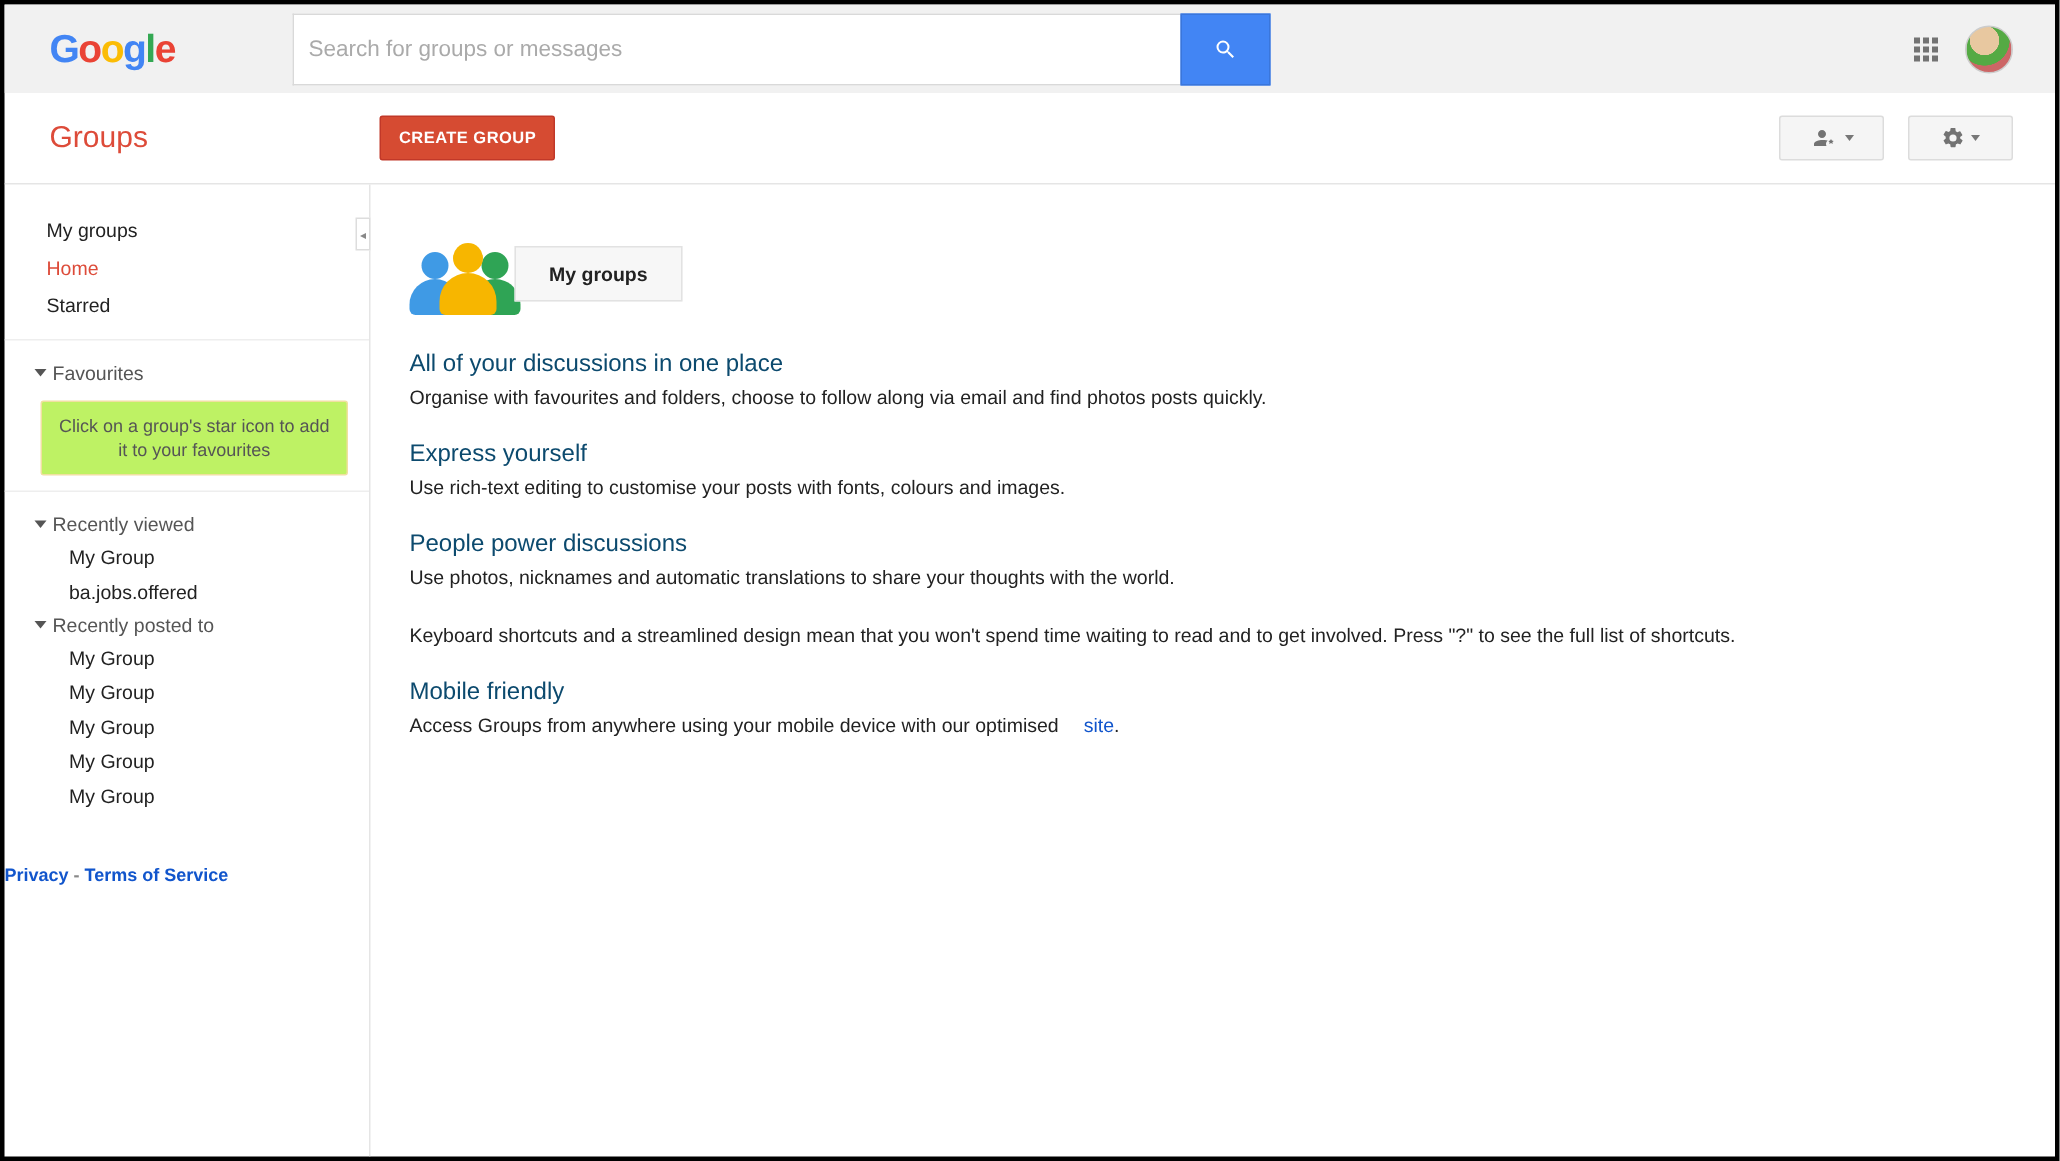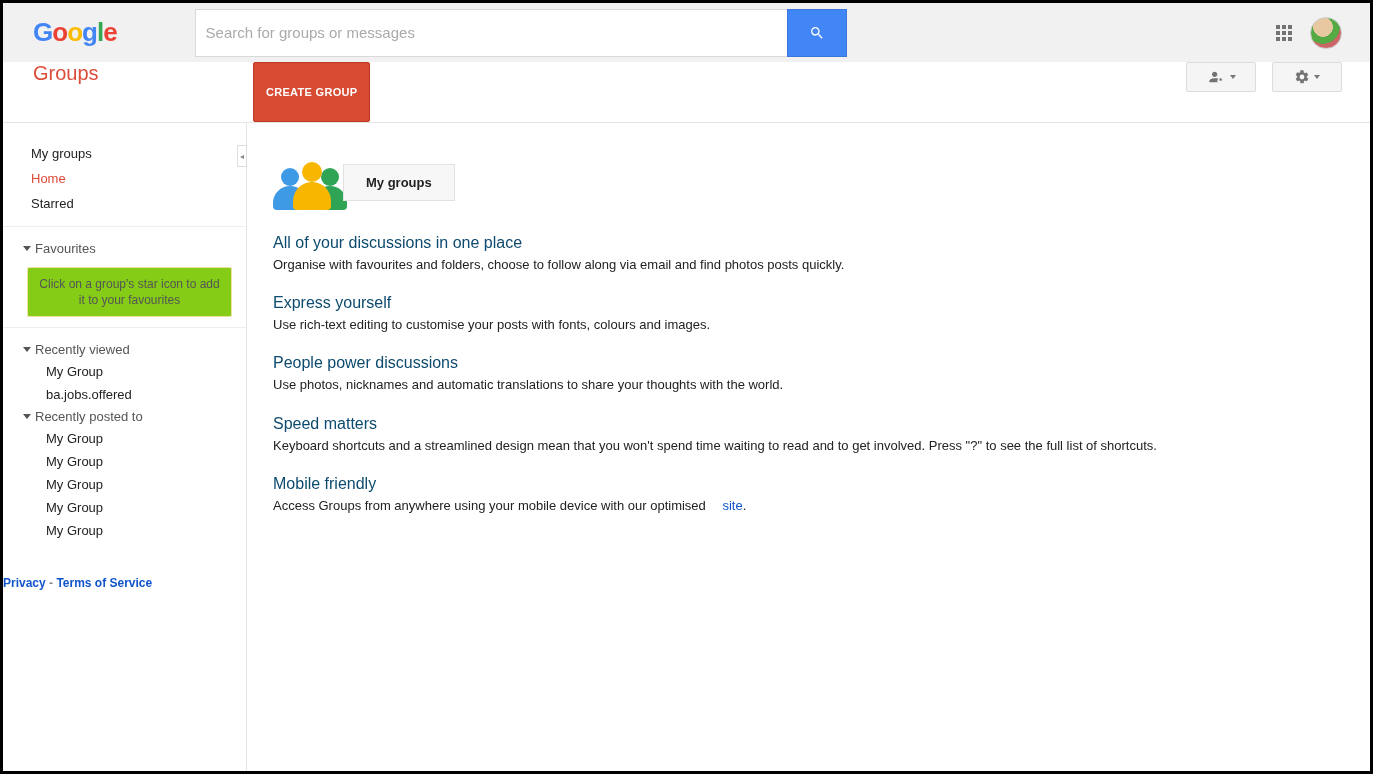--- a/index.html
+++ b/index.html
@@ -83,20 +83,21 @@
   background: radial-gradient(circle at 40% 30%, #e8c8a0 35%, #5a4 36%, #5a4 60%, #c66 61%);
   border: 1px solid #ccc;
   cursor: pointer;
 }
 
 
 .secondbar {
   height: 61px;
   border-bottom: 1px solid #e5e5e5;
   display: flex;
+  align-items: center;
   padding: 0 28px 0 30px;
 }
 .app-title {
   font-size: 20px;
   color: #dd4b39;
   font-weight: normal;
   width: 220px;
 }
 .create-btn {
   background: #d64b32;
@@ -186,21 +187,21 @@
 }
 .tri {
   width:0;height:0;
   border-left:4px solid transparent;
   border-right:4px solid transparent;
   border-top:5px solid #555;
 }
 .fav-hint {
   margin: 8px 4px 0 4px;
   padding: 8px 8px;
-  background: #84cc16;
+  background: #bef264;
   border: 1px solid #f0e0a0;
   border-radius: 2px;
   font-size: 12px;
   color: #555;
   text-align: center;
   line-height: 1.35;
 }
 .sub-list {
   padding-left: 23px;
 }
@@ -403,21 +404,20 @@
     </div>
     <div class="block">
       <h3>Express yourself</h3>
       <p>Use rich-text editing to customise your posts with fonts, colours and images.</p>
     </div>
     <div class="block">
       <h3>People power discussions</h3>
       <p>Use photos, nicknames and automatic translations to share your thoughts with the world.</p>
     </div>
     <div class="block">
-      <h3>Speed matters</h3>
       <p>Keyboard shortcuts and a streamlined design mean that you won't spend time waiting to read and to get involved. Press "?" to see the full list of shortcuts.</p>
     </div>
     <div class="block">
       <h3>Mobile friendly</h3>
       <p>
         <span>Access Groups from anywhere using your mobile device with our optimised </span><a>site</a><span>.</span>
       </p>
     </div>
   </div>
 </div>

